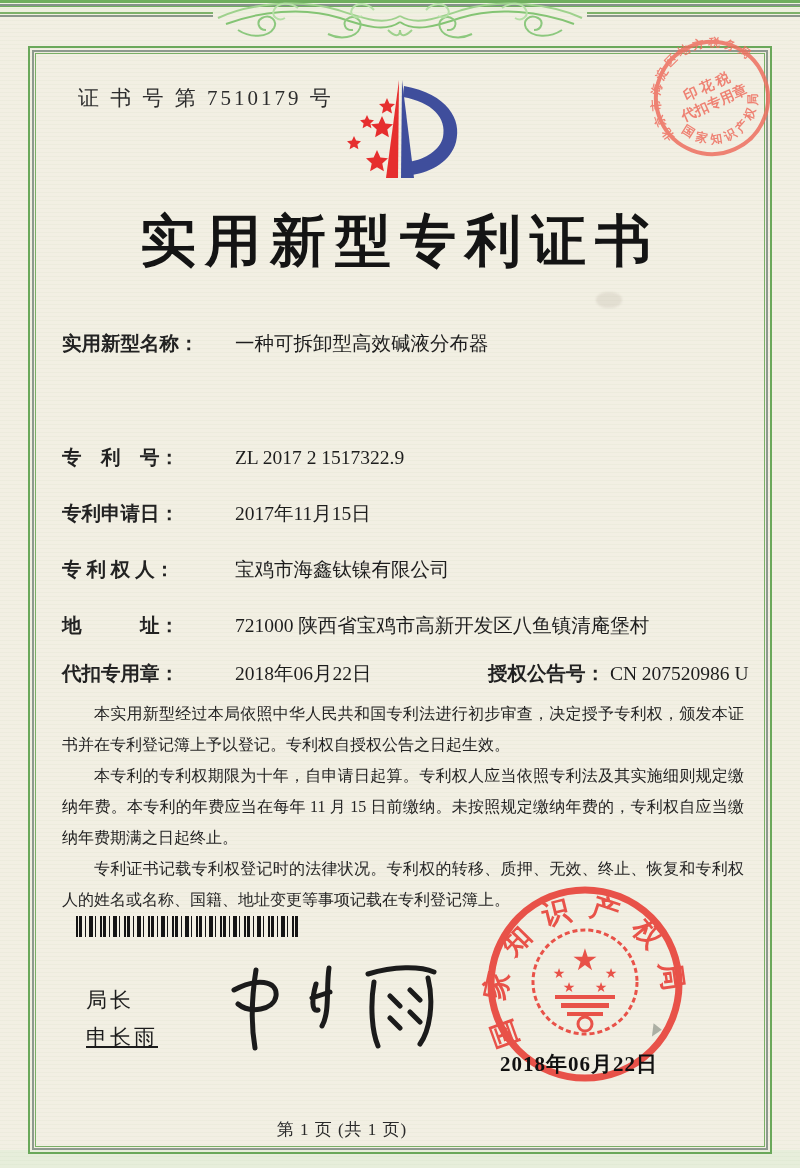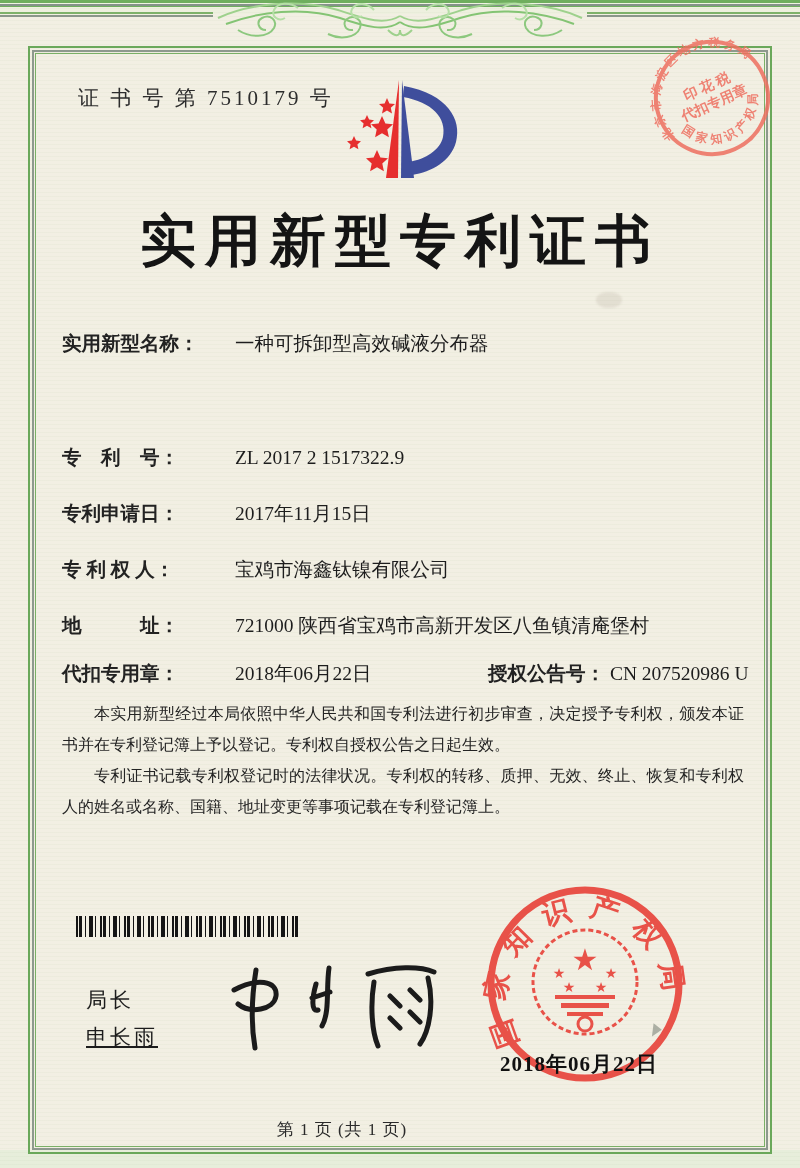--- a/index.html
+++ b/index.html
@@ -148,20 +148,21 @@
     <span class="field-label">代扣专用章：</span>
     <span class="field-value">2018年06月22日</span>
   </div>
   <div class="grant-no" style="top:660px">
     <span class="field-label" style="min-width:0">授权公告号：</span>
     <span class="field-value">CN 207520986 U</span>
   </div>
 
   <div class="paragraphs">
     <p>本实用新型经过本局依照中华人民共和国专利法进行初步审查，决定授予专利权，颁发本证书并在专利登记簿上予以登记。专利权自授权公告之日起生效。</p>
+    <p>本专利的专利权期限为十年，自申请日起算。专利权人应当依照专利法及其实施细则规定缴纳年费。本专利的年费应当在每年 11 月 15 日前缴纳。未按照规定缴纳年费的，专利权自应当缴纳年费期满之日起终止。</p>
     <p>专利证书记载专利权登记时的法律状况。专利权的转移、质押、无效、终止、恢复和专利权人的姓名或名称、国籍、地址变更等事项记载在专利登记簿上。</p>
   </div>
 
   <div class="barcode"></div>
 
   <div class="signer signer-title">局长</div>
   <div class="signer signer-name">申长雨</div>
 
   <svg class="signature" width="250" height="115" viewBox="0 0 250 115">
     <g fill="none" stroke="#1b1b1b" stroke-width="5" stroke-linecap="round" stroke-linejoin="round">

